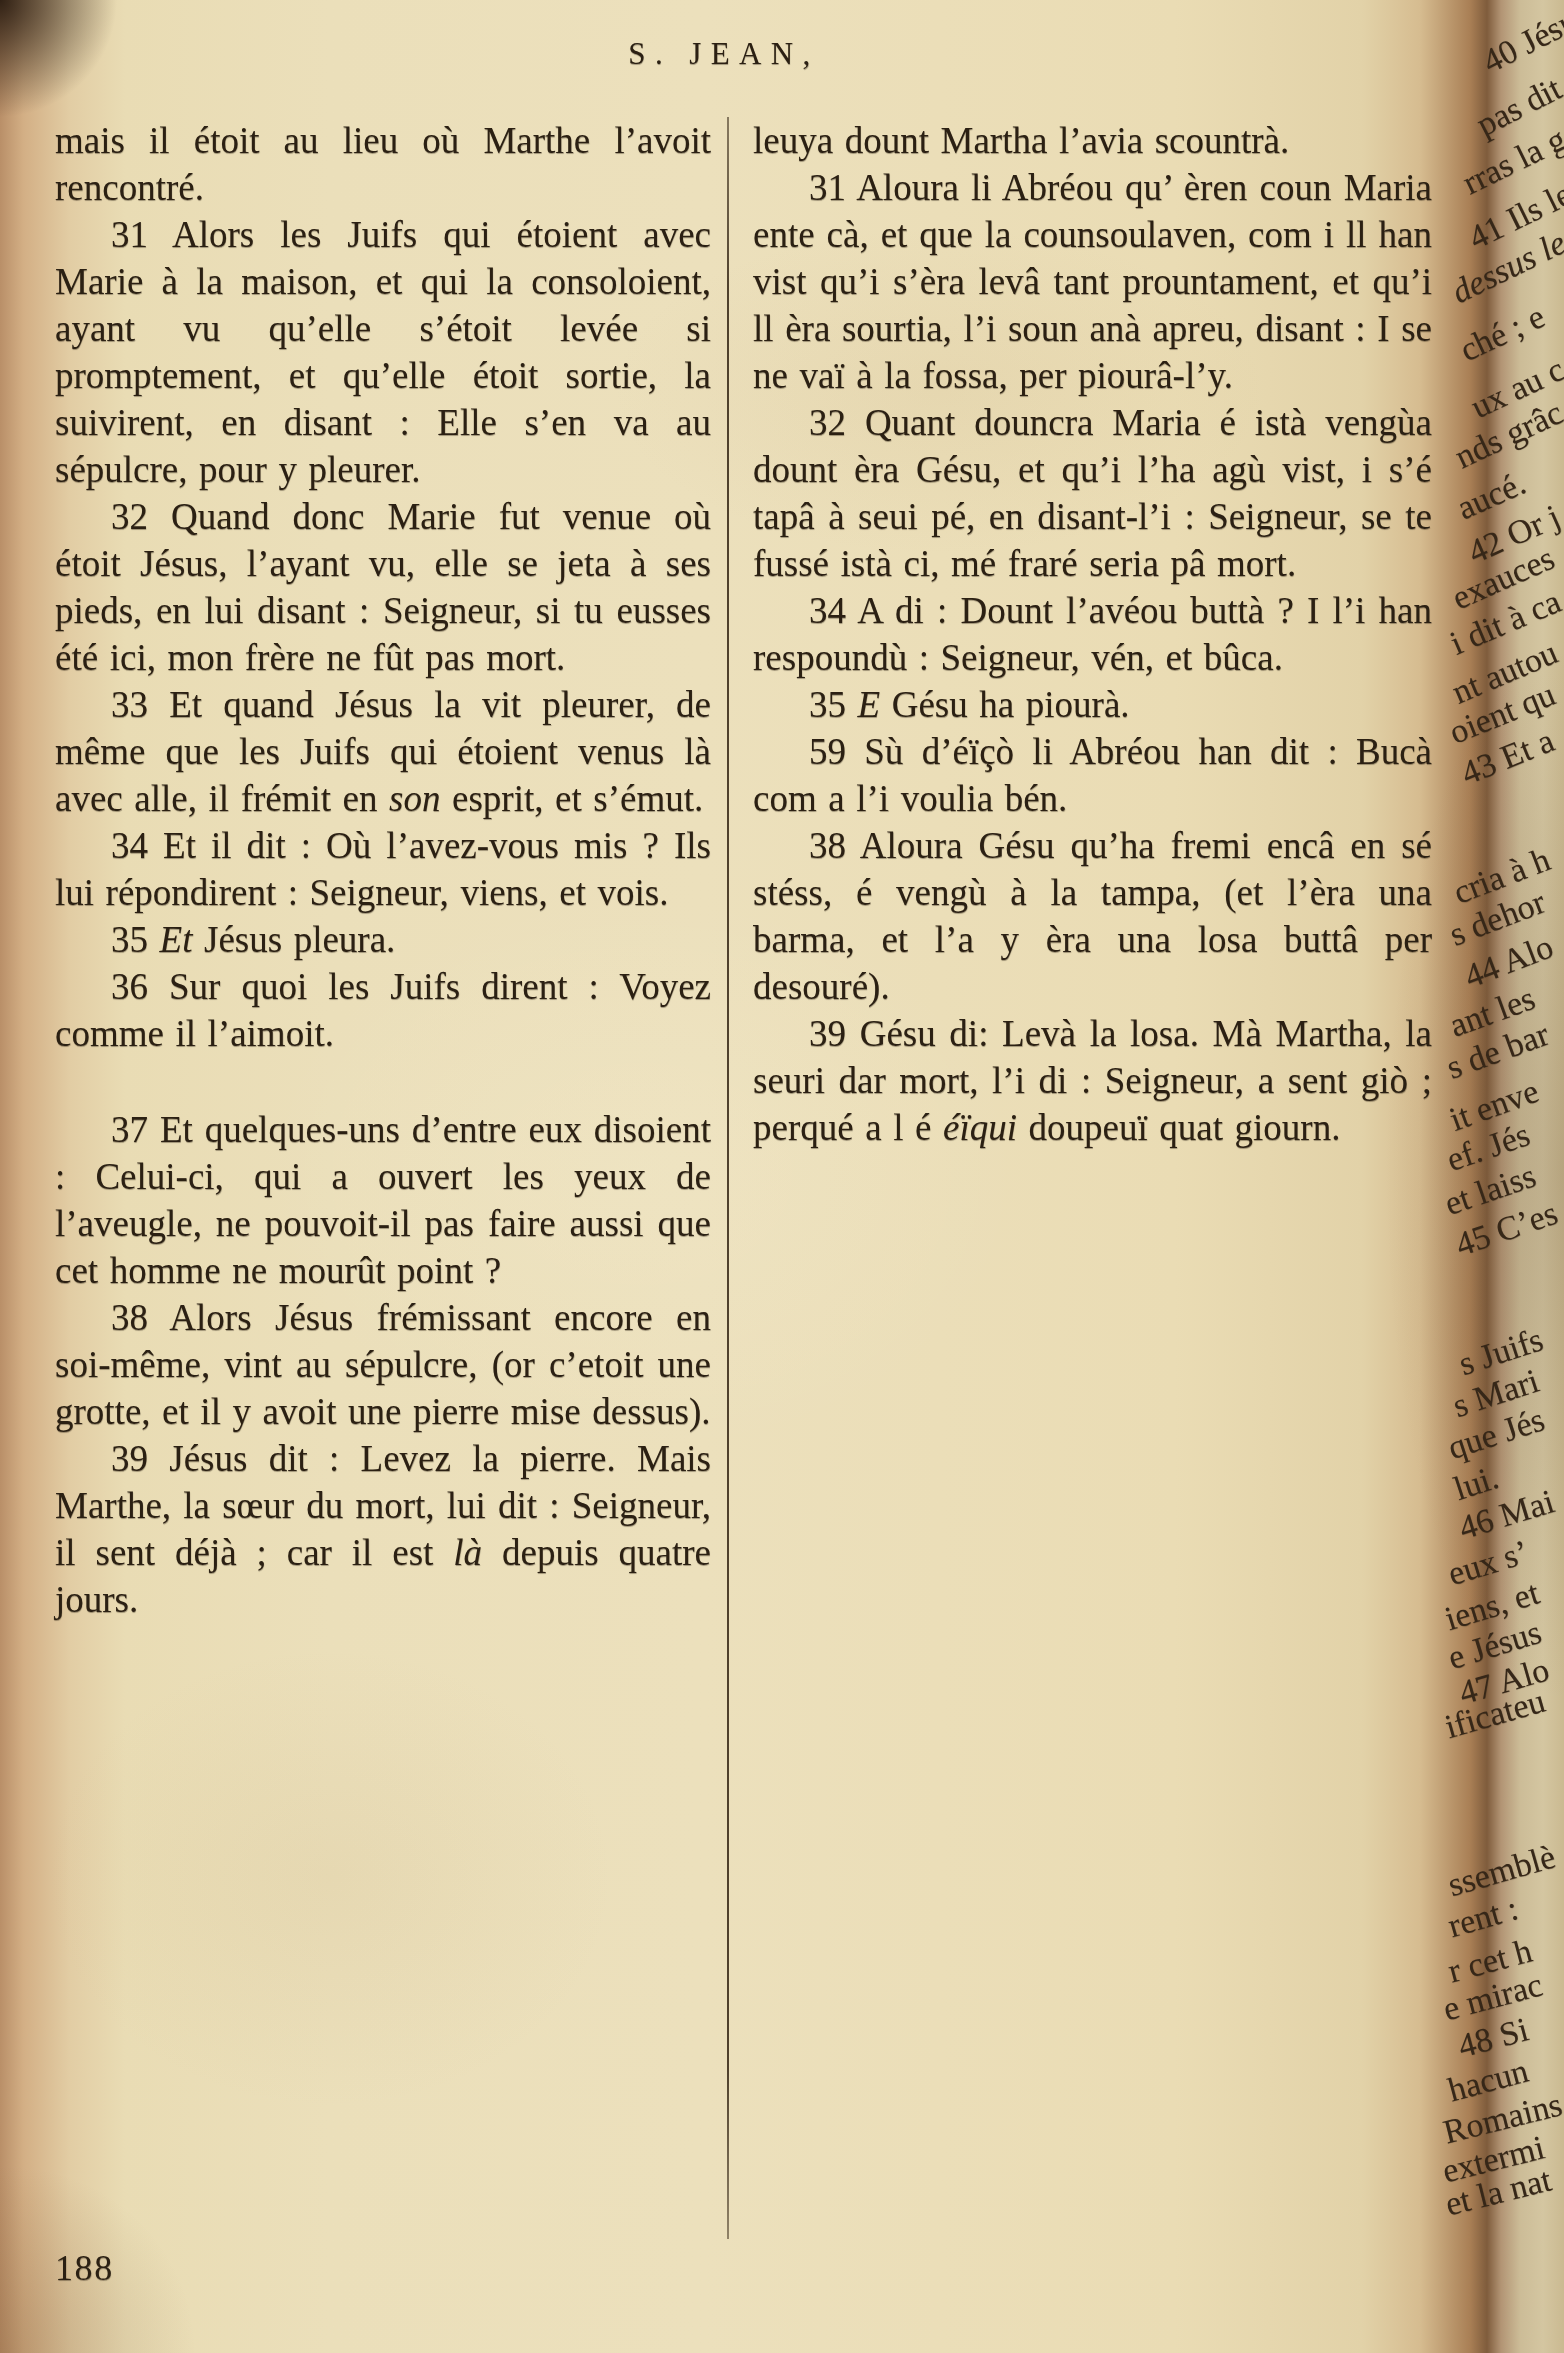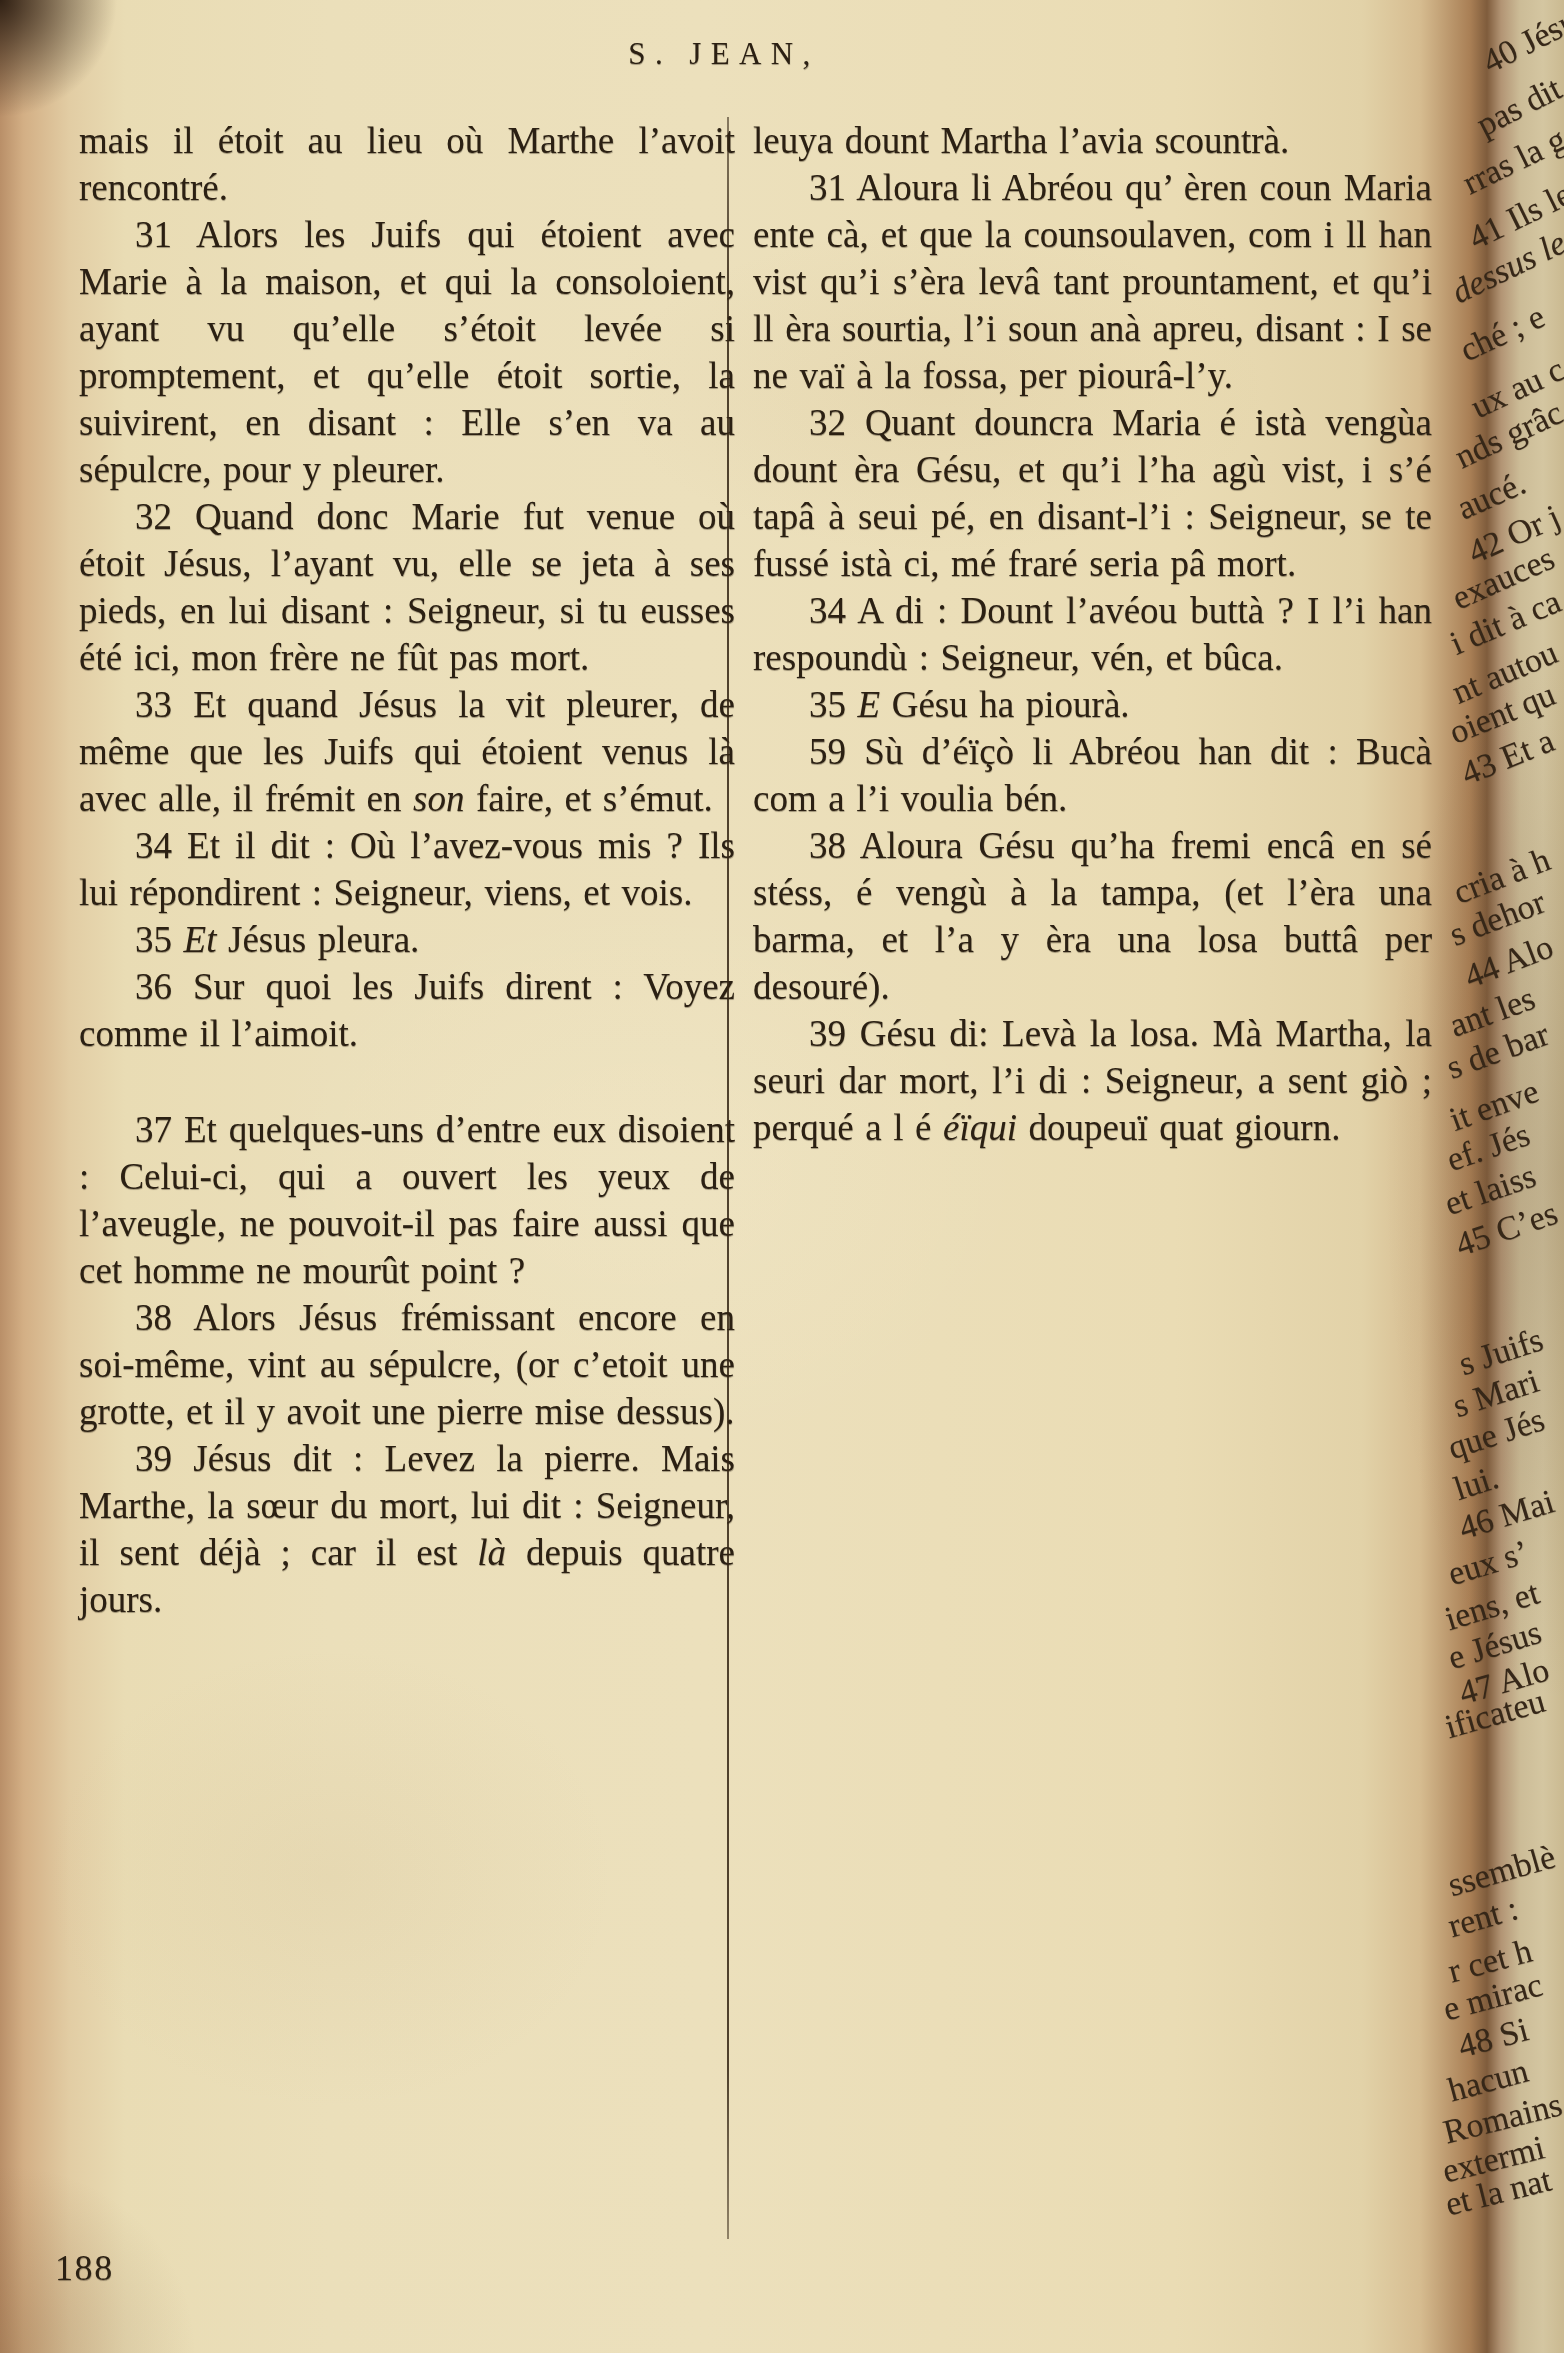--- a/index.html
+++ b/index.html
@@ -26,21 +26,21 @@
       radial-gradient(ellipse 235px 704px at 1561px 1174px, rgba(90,65,40,0.18), transparent 75%);
   }
   .running-head{
     position:absolute;top:36px;left:55px;width:1338px;
     text-align:center;font-size:31px;letter-spacing:9.4px;
   }
   .col{
     position:absolute;top:117px;font-size:37px;line-height:47px;
     text-align:justify;word-spacing:2.3px;
   }
-  .col-left{left:55px;width:656px;margin-left:24px;}
+  .col-left{left:55px;width:656px;}
   .col-right{left:753px;width:679px;}
   .para{margin:0;}
   .para.ind{text-indent:56px;}
   .para.gap{margin-top:49px;}
   .it{font-style:italic;}
   .divider{
     position:absolute;left:727px;top:117px;width:2.3px;height:2122px;
     background:linear-gradient(180deg,rgba(52,37,20,0.55),rgba(52,37,20,0.85) 8%,rgba(52,37,20,0.85) 92%,rgba(52,37,20,0.5));
   }
   .page-number{
@@ -56,21 +56,21 @@
 </head>
 <body>
 
 <div class="page">
   <div class="running-head">S. JEAN,</div>
 
   <div class="col col-left">
       <p class="para"><span>mais il étoit au lieu où Marthe l’avoit rencontré.</span></p>
       <p class="para ind"><span>31 Alors les Juifs qui étoient avec Marie à la maison, et qui la consoloient, ayant vu qu’elle s’étoit levée si promptement, et qu’elle étoit sortie, la suivirent, en disant : Elle s’en va au sépulcre, pour y pleurer.</span></p>
       <p class="para ind"><span>32 Quand donc Marie fut venue où étoit Jésus, l’ayant vu, elle se jeta à ses pieds, en lui disant : Seigneur, si tu eusses été ici, mon frère ne fût pas mort.</span></p>
-      <p class="para ind"><span>33 Et quand Jésus la vit pleurer, de même que les Juifs qui étoient venus là avec alle, il frémit en </span><span class="it">son</span><span> faire, et s’émut.</span></p>
+      <p class="para ind"><span>33 Et quand Jésus la vit pleurer, de même que les Juifs qui étoient venus là avec alle, il frémit en </span><span class="it">son</span><span> esprit, et s’émut.</span></p>
       <p class="para ind"><span>34 Et il dit : Où l’avez-vous mis ? Ils lui répondirent : Seigneur, viens, et vois.</span></p>
       <p class="para ind"><span>35 </span><span class="it">Et</span><span> Jésus pleura.</span></p>
       <p class="para ind"><span>36 Sur quoi les Juifs dirent : Voyez comme il l’aimoit.</span></p>
       <p class="para ind gap"><span>37 Et quelques-uns d’entre eux disoient : Celui-ci, qui a ouvert les yeux de l’aveugle, ne pouvoit-il pas faire aussi que cet homme ne mourût point ?</span></p>
       <p class="para ind"><span>38 Alors Jésus frémissant encore en soi-même, vint au sépulcre, (or c’etoit une grotte, et il y avoit une pierre mise dessus).</span></p>
       <p class="para ind"><span>39 Jésus dit : Levez la pierre. Mais Marthe, la sœur du mort, lui dit : Seigneur, il sent déjà ; car il est </span><span class="it">là</span><span> depuis quatre jours.</span></p>
     </div>
 
   <div class="divider"></div>
 

